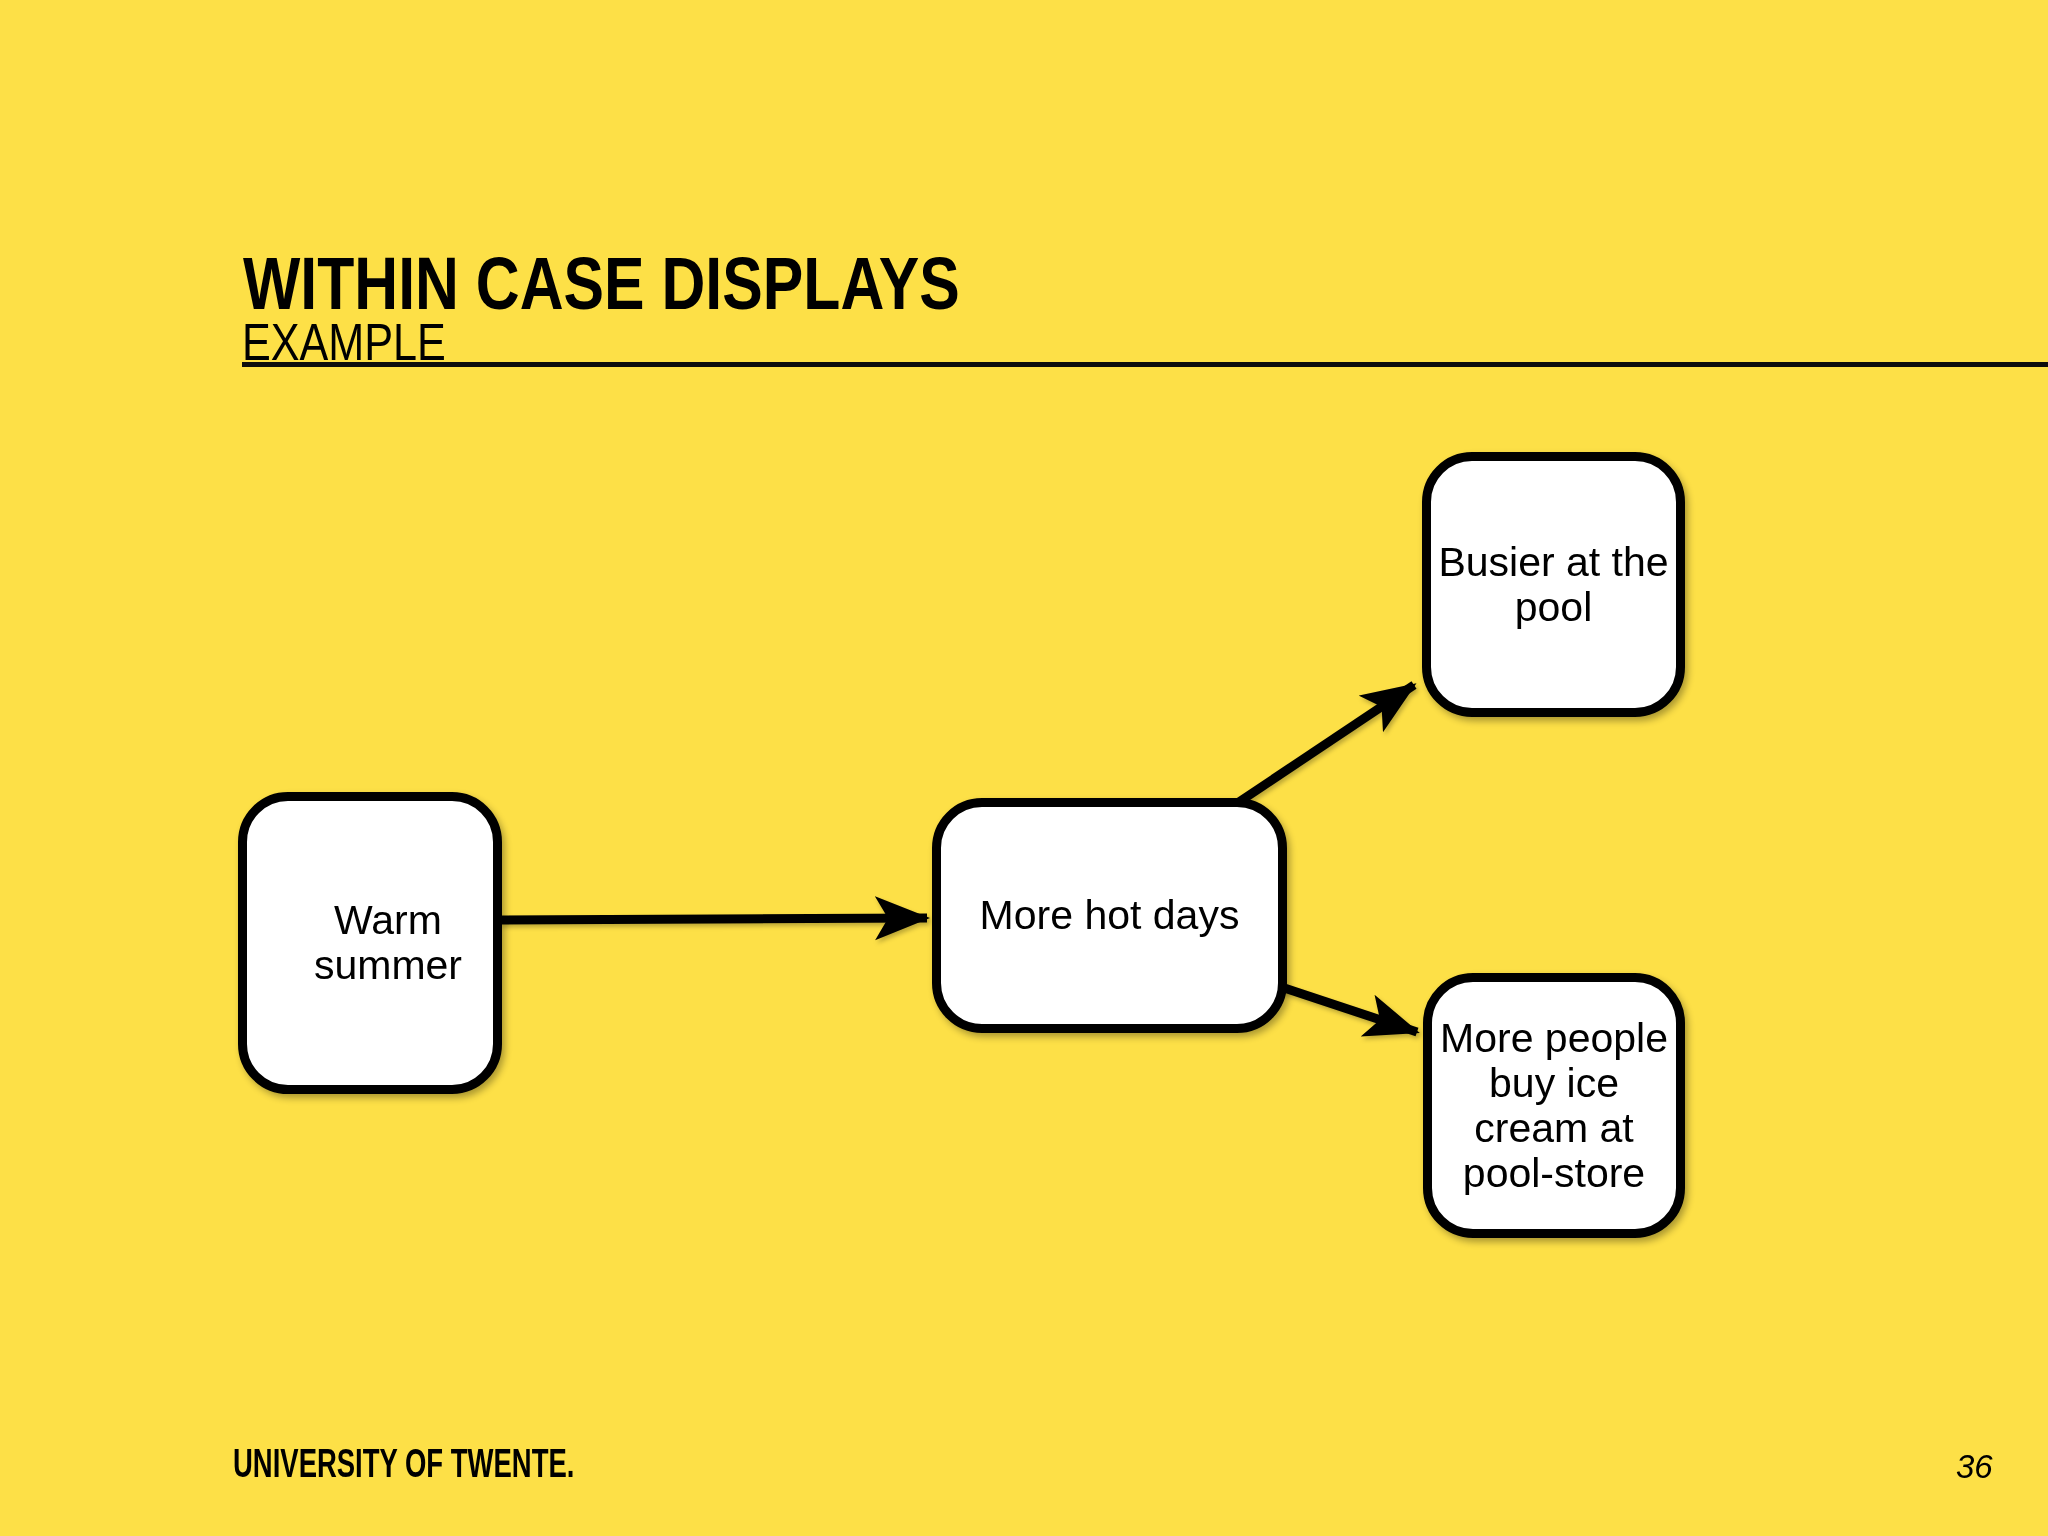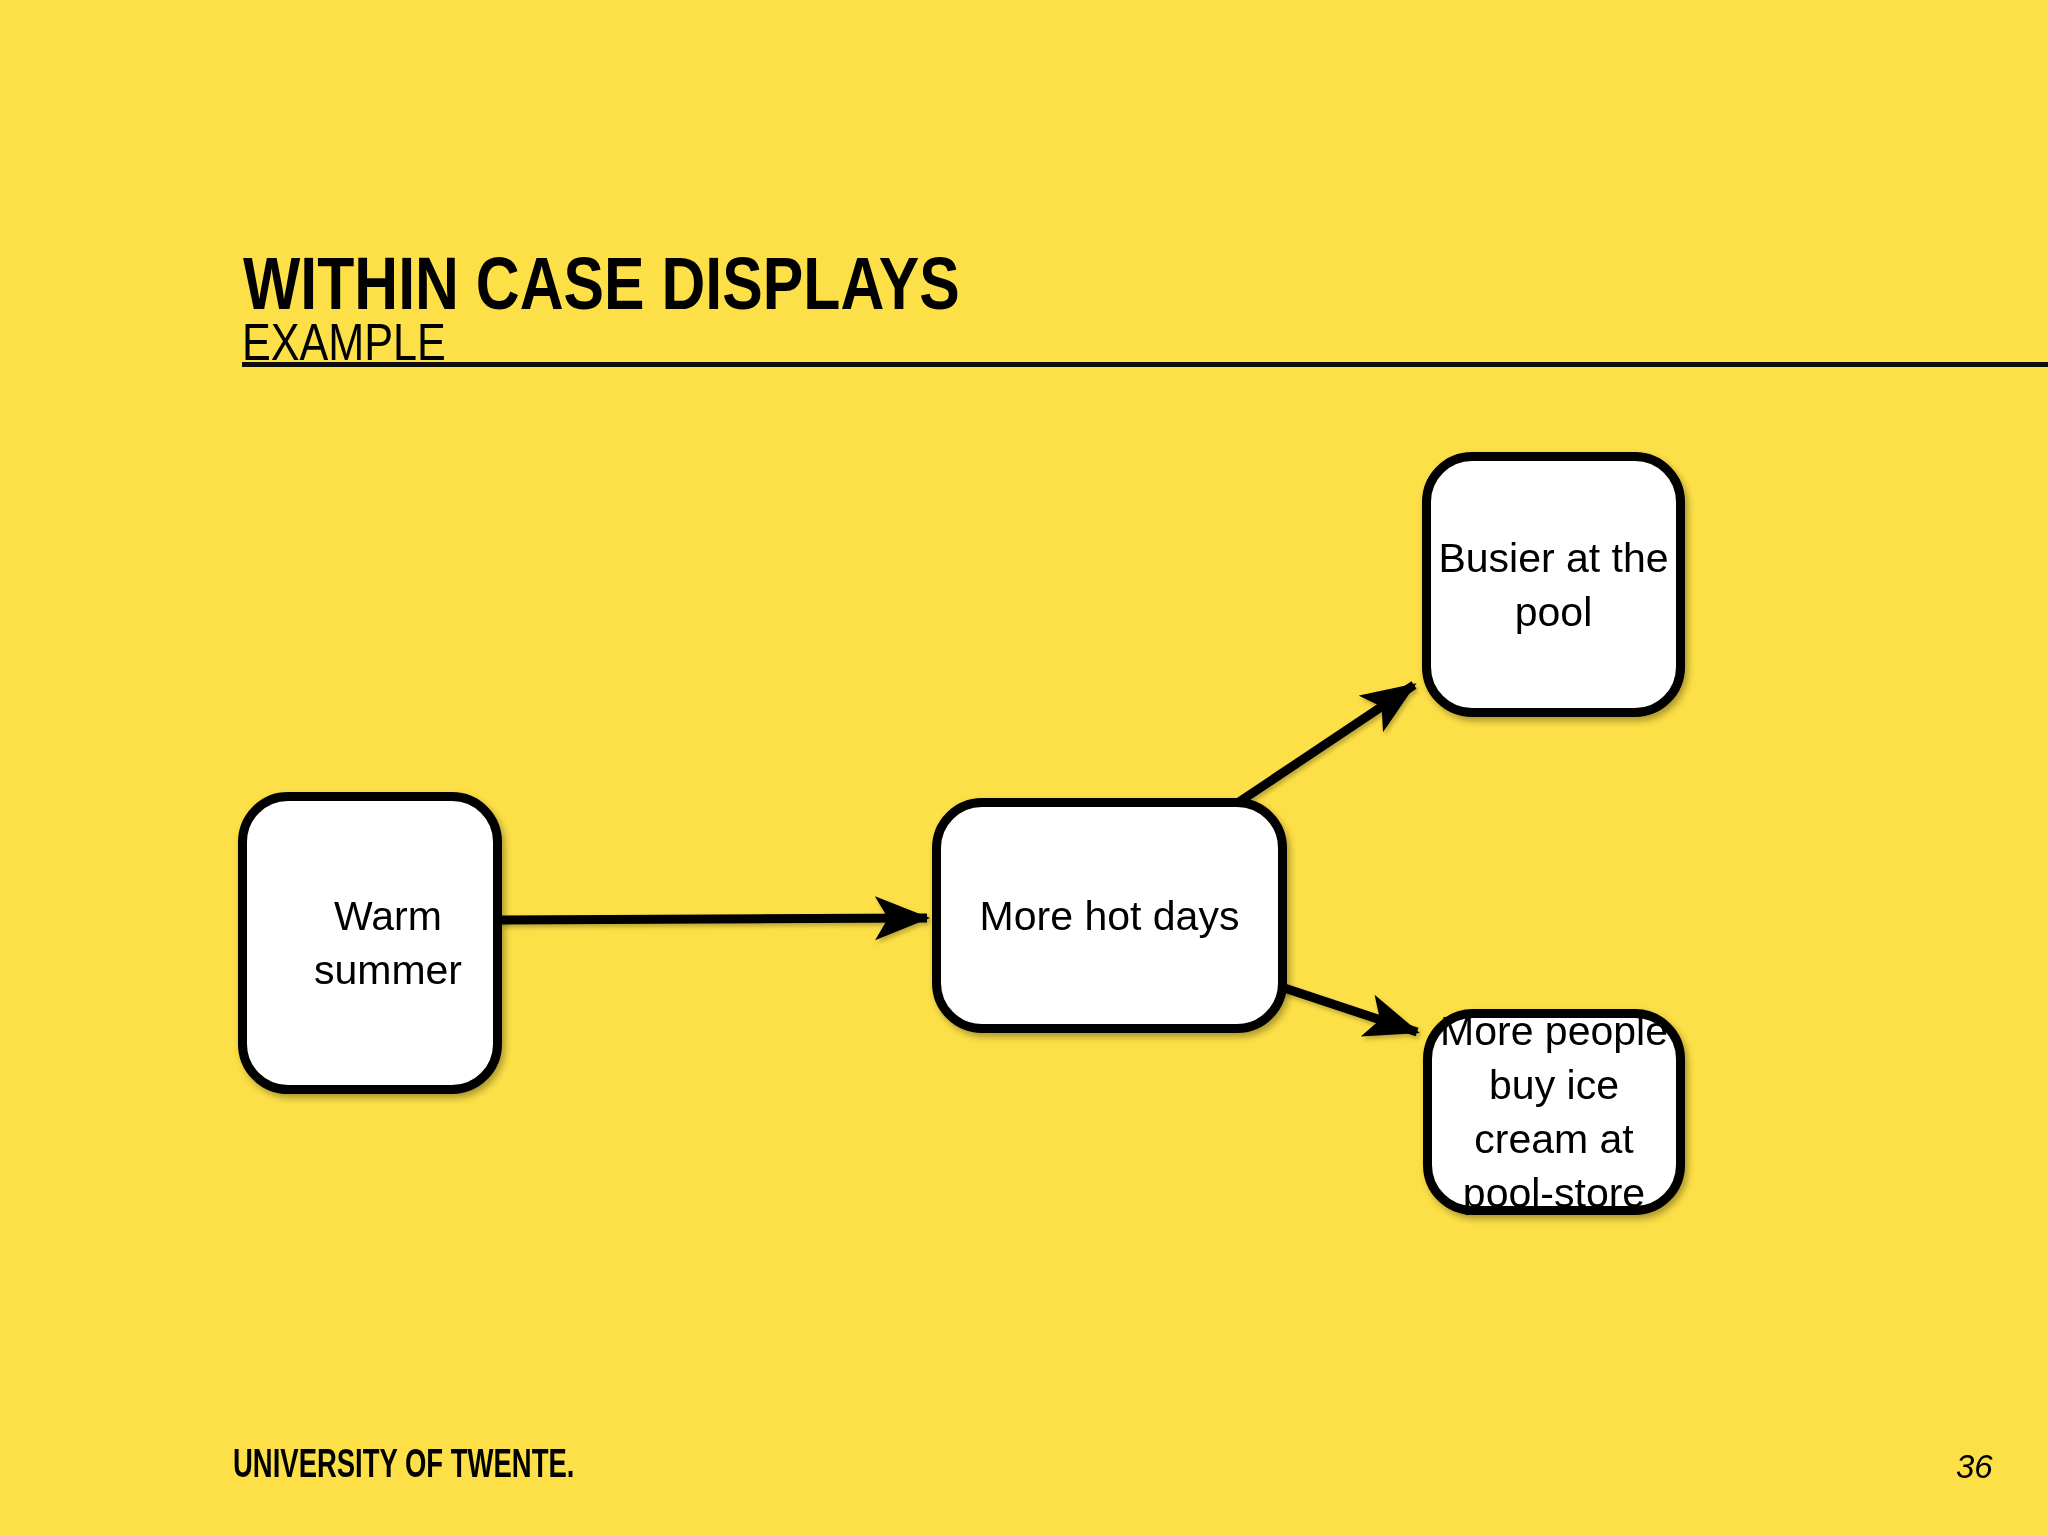--- a/index.html
+++ b/index.html
@@ -67,21 +67,21 @@
     border: 9px solid #000000;
     border-radius: 50px;
     box-shadow: 3px 4px 7px rgba(0,0,0,0.32);
     display: flex;
     align-items: center;
     justify-content: center;
     text-align: center;
   }
   .node-label {
     font-size: 41px;
-    line-height: 54px;
+    line-height: 45px;
     white-space: pre-line;
     color: #000000;
   }
   .footer-brand {
     position: absolute;
     left: 233px;
     top: 1443px;
     font-size: 41px;
     font-weight: bold;
     line-height: 1;
@@ -126,21 +126,21 @@
 
   <div class="node" style="left: 932px; top: 798px; width: 355px; height: 235px;">
     <span class="node-label">More hot days</span>
   </div>
 
   <div class="node" style="left: 1422px; top: 452px; width: 263px; height: 265px;">
     <span class="node-label">Busier at the
 pool</span>
   </div>
 
-  <div class="node" style="left: 1423px; top: 1009px; width: 262px; height: 206px;">
+  <div class="node" style="left: 1423px; top: 973px; width: 262px; height: 265px;">
     <span class="node-label">More people
 buy ice
 cream at
 pool-store</span>
   </div>
 
   <div class="footer-brand">UNIVERSITY OF TWENTE.</div>
   <div class="page-number">36</div>
 
 </div>

